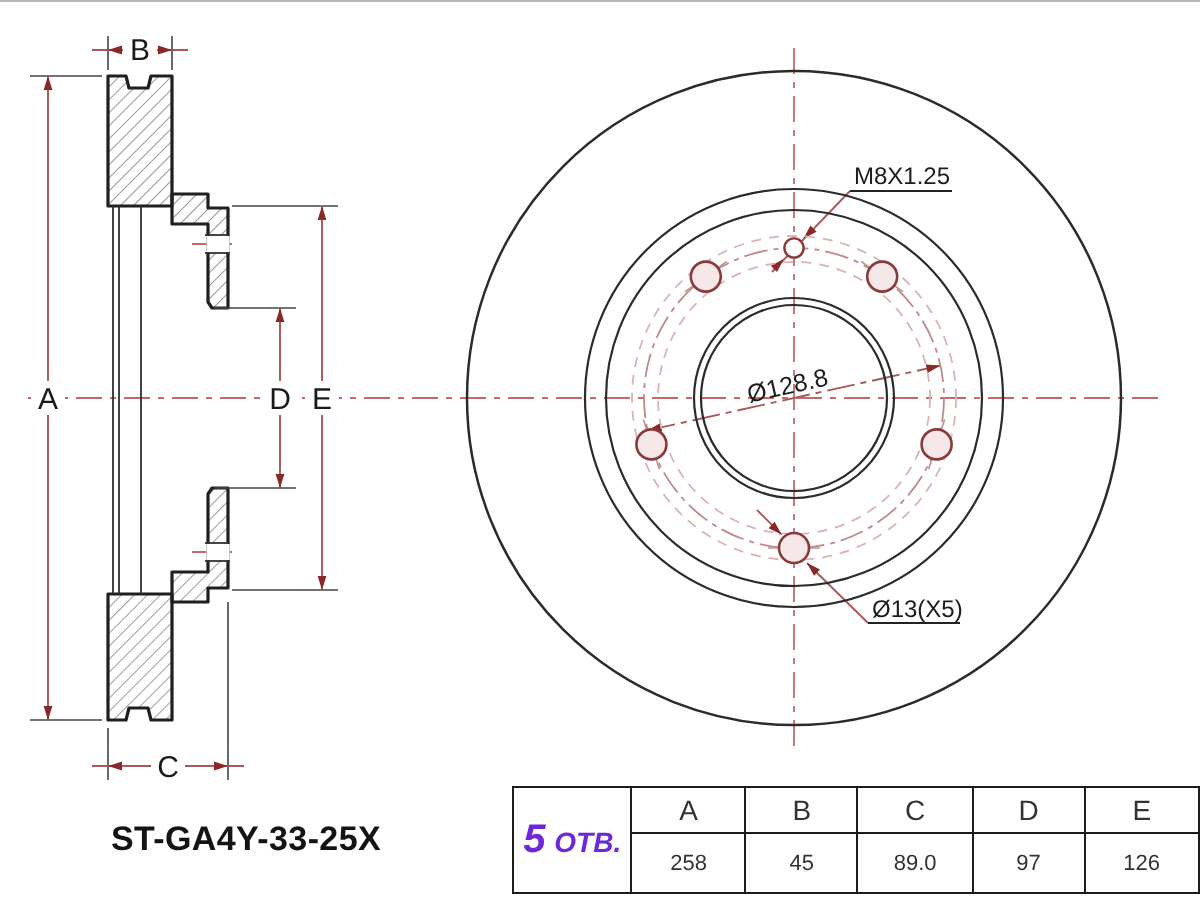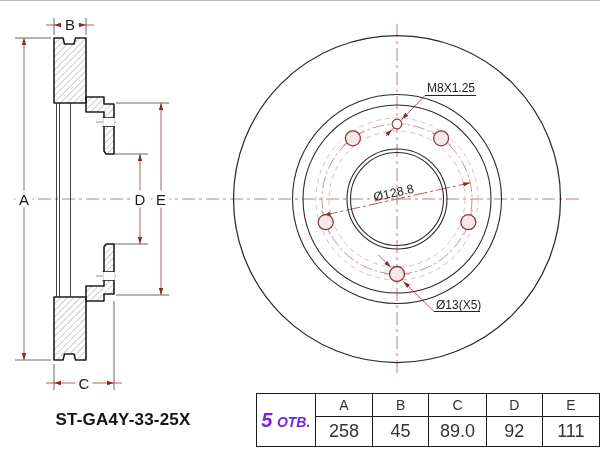--- a/index.html
+++ b/index.html
@@ -9,21 +9,21 @@
   svg{position:absolute;left:0;top:0;display:block;}
   svg text{font-family:"Liberation Sans",sans-serif;}
   .dimlabel{font-size:15px;fill:#1a1a1a;text-anchor:middle;}
   .ann{font-size:12px;fill:#1c1c1c;}
   .pn{position:absolute;left:48px;top:410px;width:150px;text-align:center;
       font-size:17px;font-weight:bold;color:#141414;letter-spacing:.2px;}
   .spec{position:absolute;left:256px;top:393px;border-collapse:collapse;table-layout:fixed;}
   .spec td{border:1.6px solid #1c1c1c;text-align:center;vertical-align:middle;
            color:#333;padding:0;background:#fff;}
   .spec td.hdr{height:22px;font-size:14px;}
-  .spec td.val{height:29px;font-size:18px;}
+  .spec td.val{height:29px;font-size:11px;}
   .spec td.holes{width:58px;color:#6d28d9;font-style:italic;}
   .holes .num{font-size:20px;font-weight:bold;}
   .holes .word{font-size:14px;font-weight:bold;}
   col.c0{width:61px}col.c1{width:60px}col.c2{width:59px}col.c3{width:60px}col.c4{width:59px}col.c5{width:60px}
 </style>
 </head>
 <body>
 
 <div class="topline"></div>
 
@@ -183,17 +183,17 @@
     <td class="hdr">A</td>
     <td class="hdr">B</td>
     <td class="hdr">C</td>
     <td class="hdr">D</td>
     <td class="hdr">E</td>
   </tr>
   <tr>
     <td class="val">258</td>
     <td class="val">45</td>
     <td class="val">89.0</td>
-    <td class="val">92</td>
-    <td class="val">111</td>
+    <td class="val">97</td>
+    <td class="val">126</td>
   </tr>
 </tbody>
   </table>
 
 </body></html>

